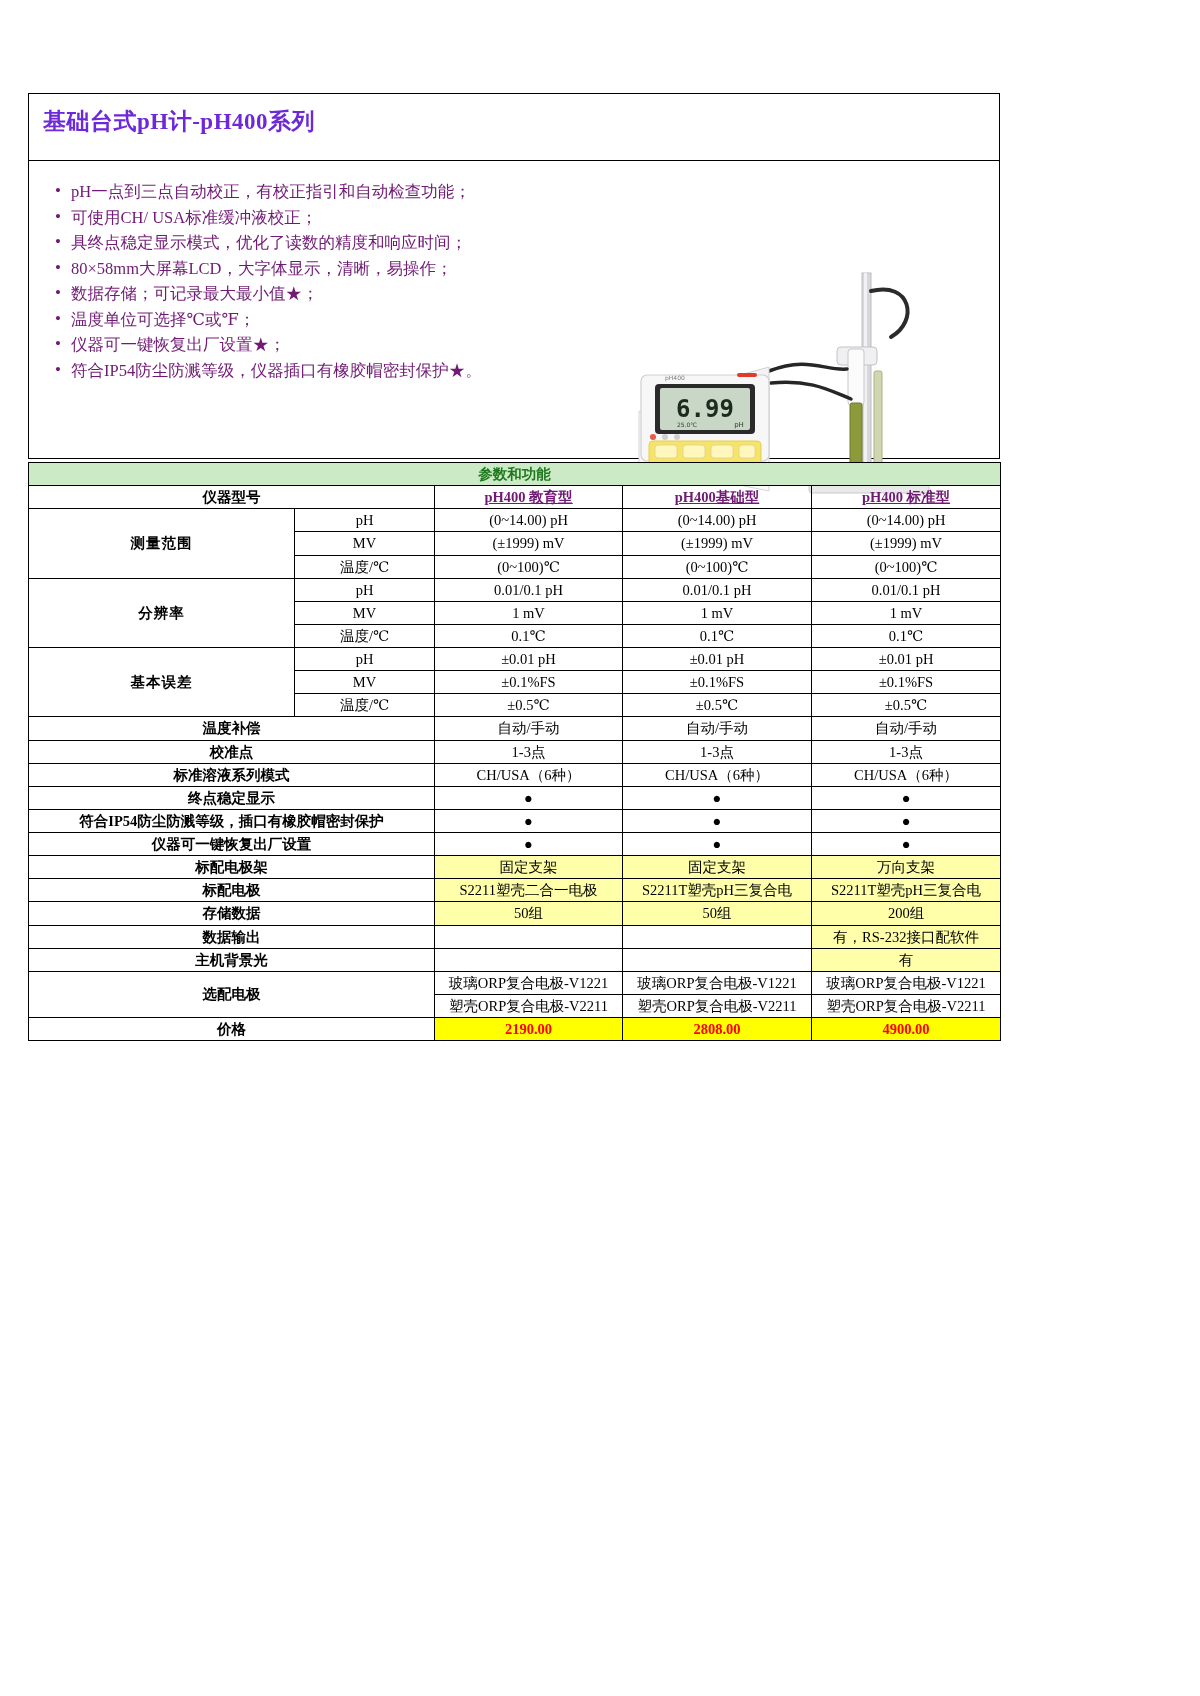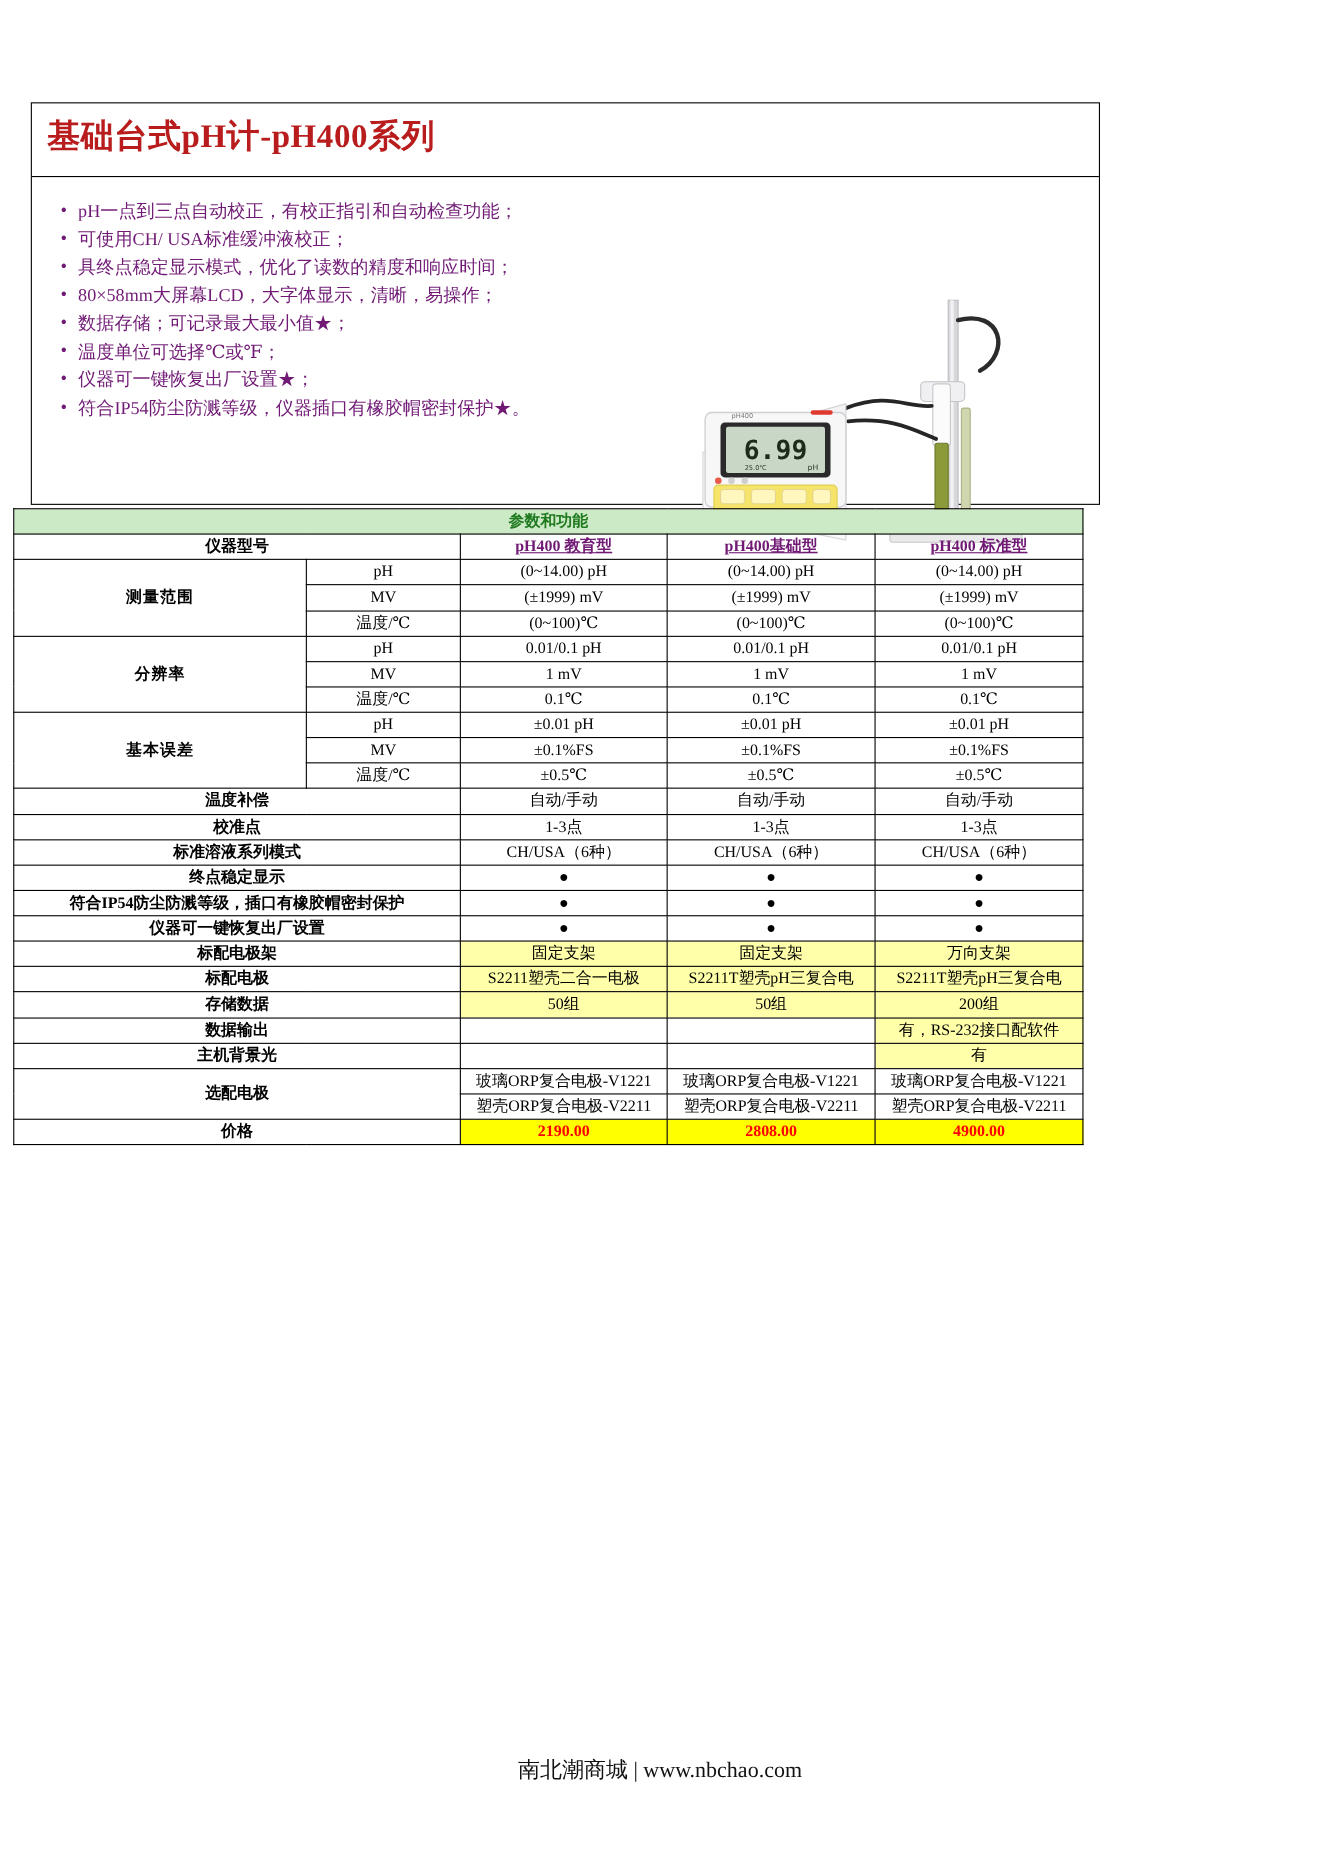--- a/index.html
+++ b/index.html
@@ -36,23 +36,23 @@
 
   
   .title-bar {
     border-bottom: 1.5px solid #000;
     padding: 16px 14px 14px 14px;
     box-sizing: border-box;
     height: 67px;
   }
   .title-text {
     font-family: "Liberation Serif", "DejaVu Serif", serif;
-    font-size: 30px;
-    font-weight: bold;
-    color: #b91c1c;
+    font-size: 23px;
+    font-weight: bold;
+    color: #6d28d9;
     letter-spacing: 0.5px;
     line-height: 1;
   }
 
   
   .features {
     position: relative;
     padding: 18px 14px 16px 14px;
     min-height: 297px;
     box-sizing: border-box;
@@ -93,21 +93,21 @@
     height: 270px;
   }
   .photo svg { display:block; }
 
   
   table.spec {
     border-collapse: collapse;
     width: 972px;
     table-layout: fixed;
     position: absolute;
-    left: 12px;
+    left: 28px;
     font-family: "Liberation Serif", "DejaVu Serif", serif;
   }
   table.spec td {
     border: 1px solid #000;
     font-size: 14.5px;
     text-align: center;
     vertical-align: middle;
     padding: 2px 3px;
     height: 22px;
     box-sizing: border-box;
@@ -409,15 +409,14 @@
 
       <tr>
         <td class="rowlabel" colspan="2">价格</td>
         <td class="yellow-bright price-val">2190.00</td>
         <td class="yellow-bright price-val">2808.00</td>
         <td class="yellow-bright price-val">4900.00</td>
       </tr>
     </tbody>
   </table>
 
-  <div class="footer">南北潮商城 | www.nbchao.com</div>
 
 </div>
 
 </body></html>

